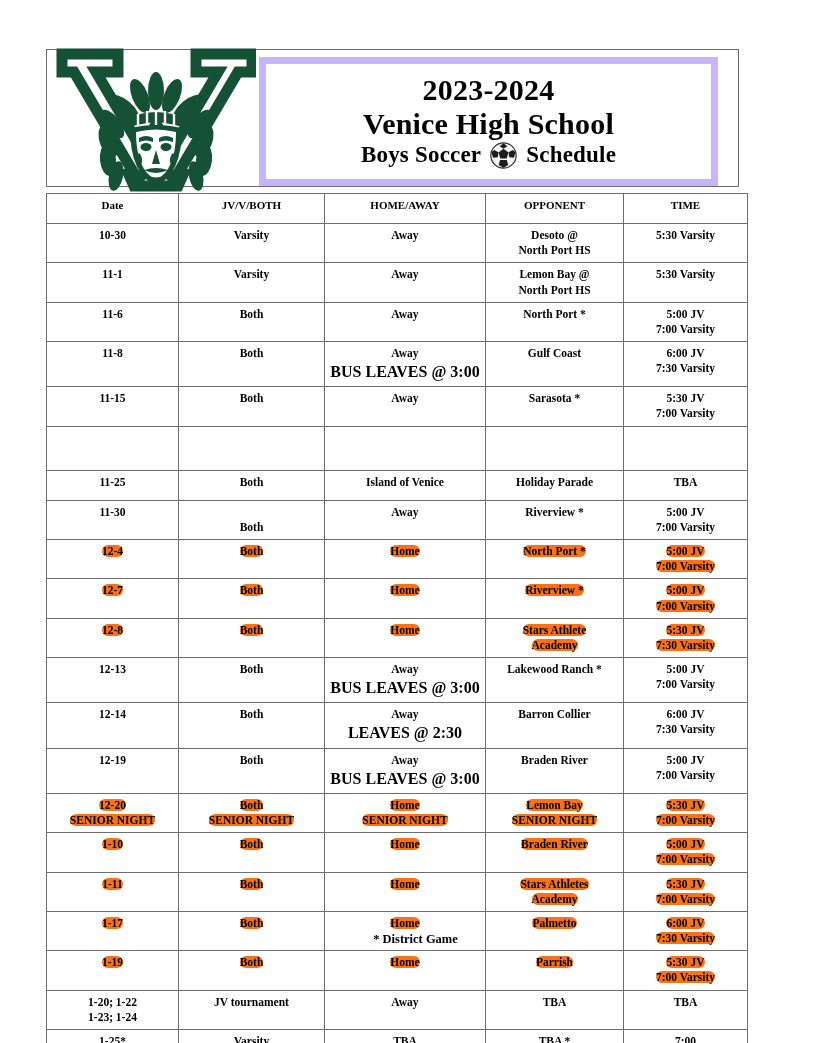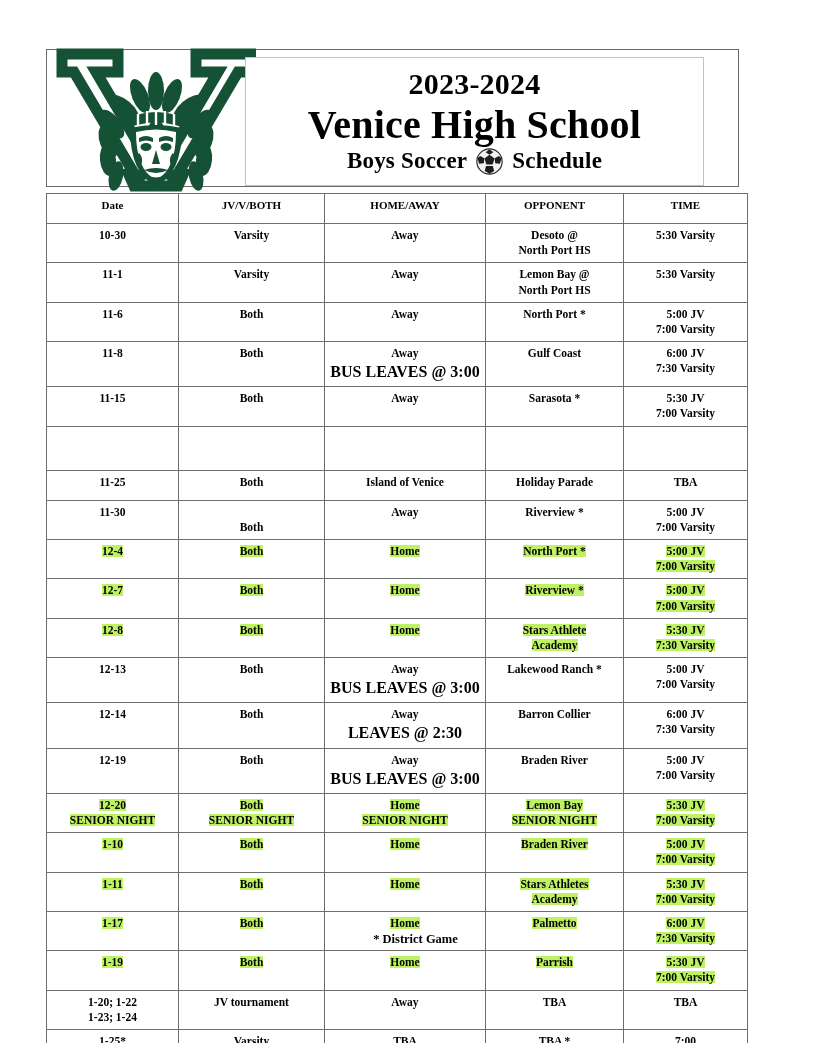--- a/index.html
+++ b/index.html
@@ -34,42 +34,42 @@
     left: 56px;
     top: 46px;
     width: 200px;
     height: 148px;
     z-index: 4;
   }
   .logo-wrap svg { display: block; width: 100%; height: 100%; }
 
   .title-box {
     position: absolute;
-    left: 245px;
+    left: 259px;
     top: 57px;
     width: 459px;
     height: 129px;
-    border: 1px solid #c4b5fd;
+    border: 7px solid #c4b5fd;
     box-sizing: border-box;
     background: #ffffff;
     z-index: 5;
     display: flex;
     flex-direction: column;
     align-items: center;
     justify-content: center;
   }
   .title-line {
     font-weight: bold;
     text-align: center;
     letter-spacing: 0.2px;
     white-space: nowrap;
     line-height: 1.08;
   }
   .title-year   { font-size: 30px; margin-bottom: 2px; }
-  .title-school { font-size: 40px; margin-bottom: 2px; }
+  .title-school { font-size: 30px; margin-bottom: 2px; }
   .title-sport  { font-size: 23px; display: flex; align-items: center; gap: 9px; }
 
   .ball-icon { display: inline-block; width: 27px; height: 27px; flex: 0 0 auto; }
   .ball-icon svg { display: block; width: 100%; height: 100%; }
 
   
   .sched-wrap {
     position: absolute;
     left: 46px;
     top: 193px;
@@ -103,21 +103,21 @@
     padding-top: 4px;
     vertical-align: top;
   }
 
   
   tr.h2 td { height: 30px; }
   tr.h3 td { height: 30px; }
   tr.hblank td { height: 44px; }
 
   .cell-line { display: block; white-space: nowrap; }
-  .hl { background: #bef264; }
+  .hl { background: #f97316; border-radius: 6px; }
   .sub { font-size: 16px; }
 
   
   .footer {
     position: absolute;
     left: 0;
     top: 898px;
     width: 831px;
     text-align: center;
   }

